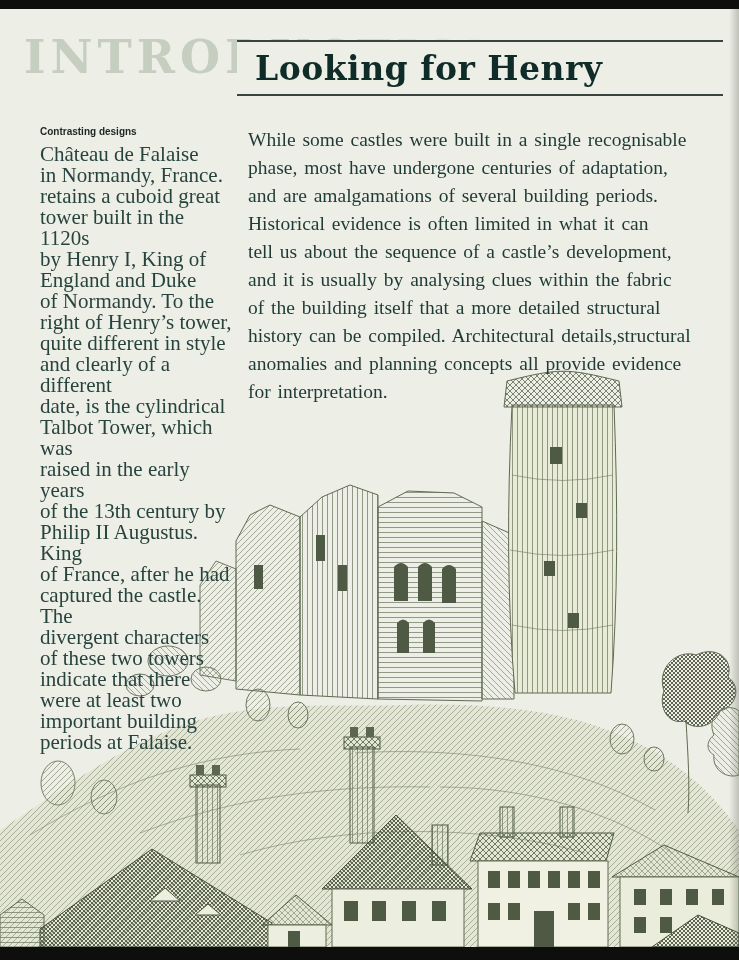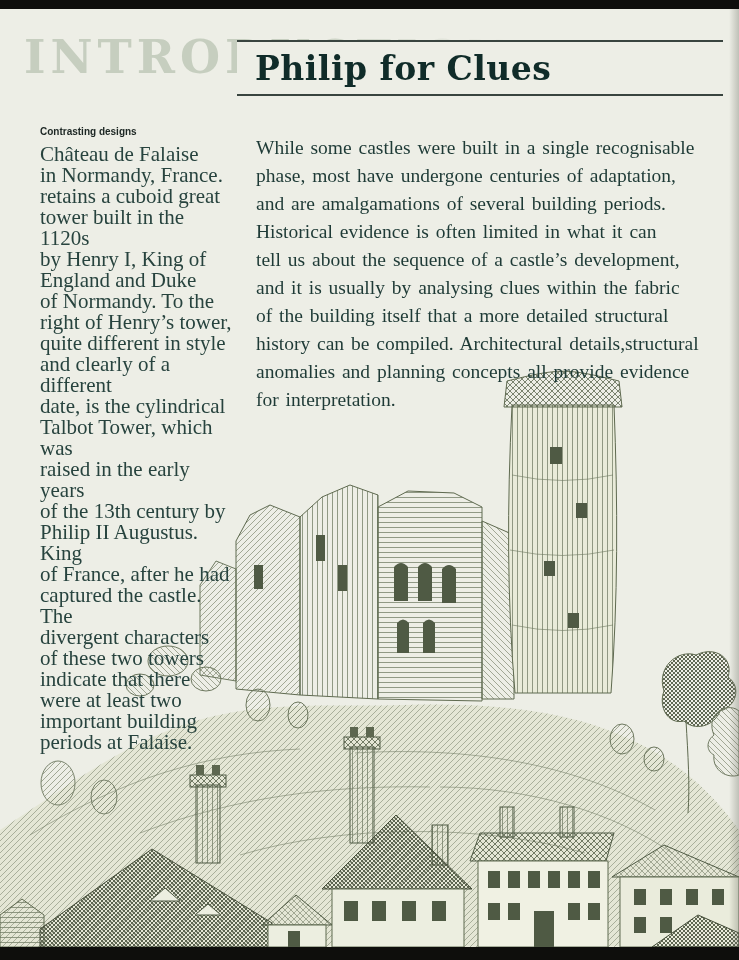--- a/index.html
+++ b/index.html
@@ -34,36 +34,36 @@
   .sidebar h2{
     margin:0 0 7px 0;font-family:"Liberation Sans", sans-serif;
     font-size:10px;font-weight:bold;color:#1c2623;
   }
   .sidebar p{
     margin:0;font-size:21px;line-height:21px;color:#27433e;
     white-space:pre-line;
   }
   .main-col{position:absolute;left:240px;top:118px;width:500px;z-index:3;}
   .main-col p{
-    margin:16px;font-size:19.5px;line-height:28px;color:#1e3a36;
+    margin:8px;font-size:19.5px;line-height:28px;color:#1e3a36;
     word-spacing:2px;white-space:pre-line;
   }
   .engraving{position:absolute;left:0;top:355px;z-index:0;}
 </style>
 </head>
 <body>
 
 <div class="page">
 
   <div class="bar-top"></div>
 
   <div class="ghost">INTRODUCTION</div>
 
   <div class="titleblock">
-    <h1 class="title">Philip for Clues</h1>
+    <h1 class="title">Looking for Henry</h1>
   </div>
 
   <aside class="sidebar">
     <h2>Contrasting designs</h2>
     <p>Château de Falaise
 in Normandy, France.
 retains a cuboid great
 tower built in the 1120s
 by Henry I, King of
 England and Duke

